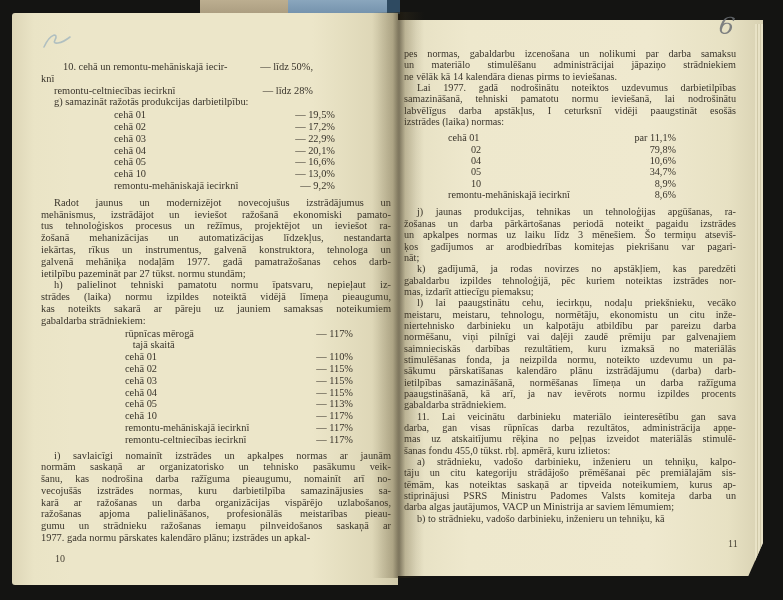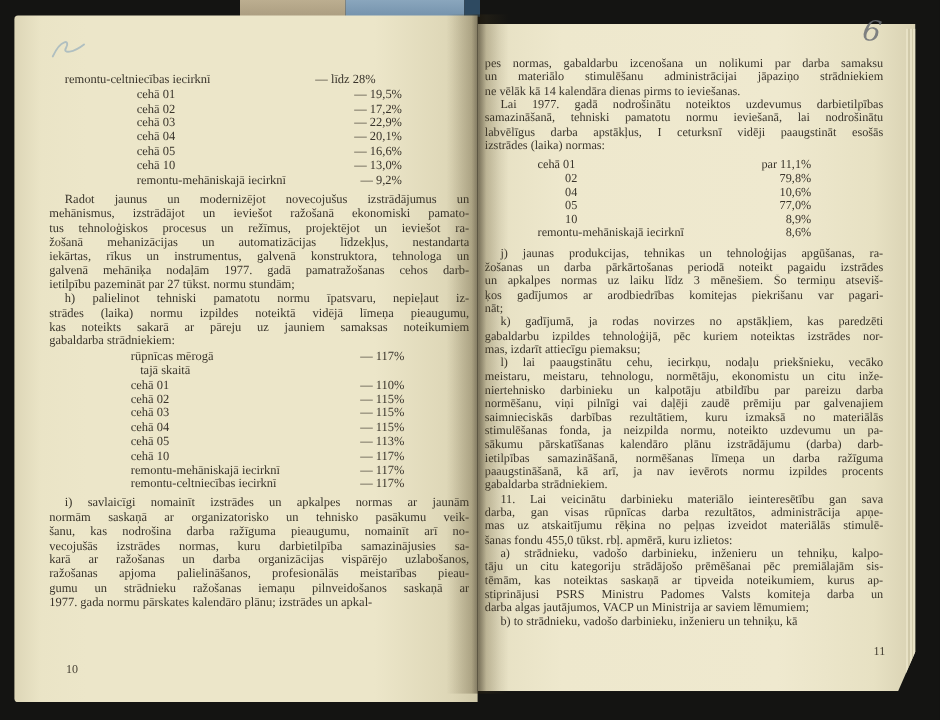--- a/index.html
+++ b/index.html
@@ -40,21 +40,21 @@
   .para .line:last-child{text-align-last:left;}
   .para.indent .line:first-child{text-indent:13px;}
   .vrow{display:flex;justify-content:space-between;white-space:nowrap;}
   .vlabel{overflow:hidden;}
   .vval{text-align:right;}
   .vt-open{width:272px;}
   .vt-open .r1 .vlabel{text-indent:22px;}
   .vt-open .r3 .vlabel{padding-left:13px;}
   .vt-g{width:294px;margin:1px 0 4px;}
   .vt-g .vrow{padding-left:73px;}
-  .vt-h{width:296px;margin:1px 0 4px;}
+  .vt-h{width:296px;margin:1px 16px 4px;}
   .vt-h .vrow{padding-left:68px;}
   .vt-r{width:272px;margin:5px 0 6px;}
   .vt-r .vrow{padding-left:44px;}
   .pagenum{position:absolute;font-size:10px;color:#453f33;}
   .pn-left{left:43px;top:540px;}
   .pn-right{left:330px;top:518px;}
   
   .handwritten{
     position:absolute;left:719px;top:12px;z-index:4;
     font-size:24px;font-style:italic;color:#6c7075;
@@ -72,26 +72,35 @@
   <div class="strip strip-blue"></div>
   <div class="strip strip-navy"></div>
 
   <div class="page page-left">
     <svg class="pencil-squiggle" width="34" height="24" viewBox="0 0 34 24">
       <path d="M4,18 C11,3 19,4 15,11 C12,16 21,15 30,8" fill="none" stroke="#9db3be" stroke-width="1.6" stroke-linecap="round"></path>
     </svg>
     <div class="content content-left">
 
       <div class="vt-open">
+        <div class="vrow r1">
+          <span class="vlabel">10. cehā un remontu-mehāniskajā iecir-</span>
+          <span class="vval">— līdz 50%,</span>
+        </div>
+        <div class="vrow r2">
+          <span class="vlabel">knī</span>
+          <span class="vval"></span>
+        </div>
         <div class="vrow r3">
           <span class="vlabel">remontu-celtniecības iecirknī</span>
           <span class="vval">— līdz 28%</span>
         </div>
       </div>
 
+      <div class="line" style="text-indent:13px">g) samazināt ražotās produkcijas darbietilpību:</div>
 
       <div class="vt-g">
 
       <div class="vrow">
           <span class="vlabel">cehā 01</span>
           <span class="vval">— 19,5%</span>
         </div>
           <div class="vrow">
           <span class="vlabel">cehā 02</span>
           <span class="vval">— 17,2%</span>
@@ -225,21 +234,21 @@
           <div class="vrow">
           <span class="vlabel">&nbsp;&nbsp;&nbsp;&nbsp;&nbsp;&nbsp;&nbsp;&nbsp;&nbsp;02</span>
           <span class="vval">79,8%</span>
         </div>
           <div class="vrow">
           <span class="vlabel">&nbsp;&nbsp;&nbsp;&nbsp;&nbsp;&nbsp;&nbsp;&nbsp;&nbsp;04</span>
           <span class="vval">10,6%</span>
         </div>
           <div class="vrow">
           <span class="vlabel">&nbsp;&nbsp;&nbsp;&nbsp;&nbsp;&nbsp;&nbsp;&nbsp;&nbsp;05</span>
-          <span class="vval">77,0%</span>
+          <span class="vval">34,7%</span>
         </div>
           <div class="vrow">
           <span class="vlabel">&nbsp;&nbsp;&nbsp;&nbsp;&nbsp;&nbsp;&nbsp;&nbsp;&nbsp;10</span>
           <span class="vval">8,9%</span>
         </div>
           <div class="vrow">
           <span class="vlabel">remontu-mehāniskajā iecirknī</span>
           <span class="vval">8,6%</span>
         </div>
         </div>

